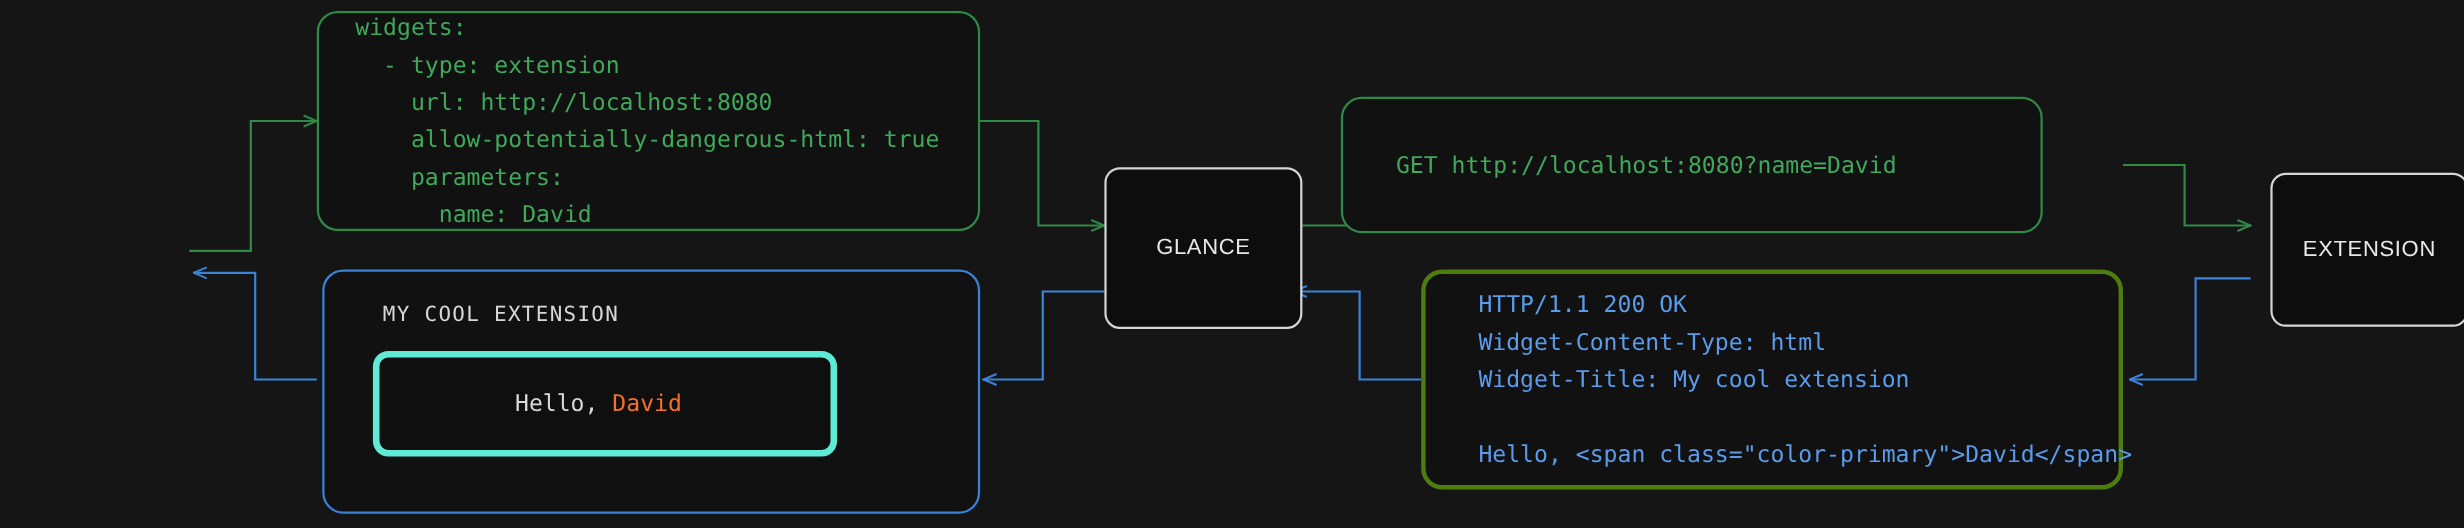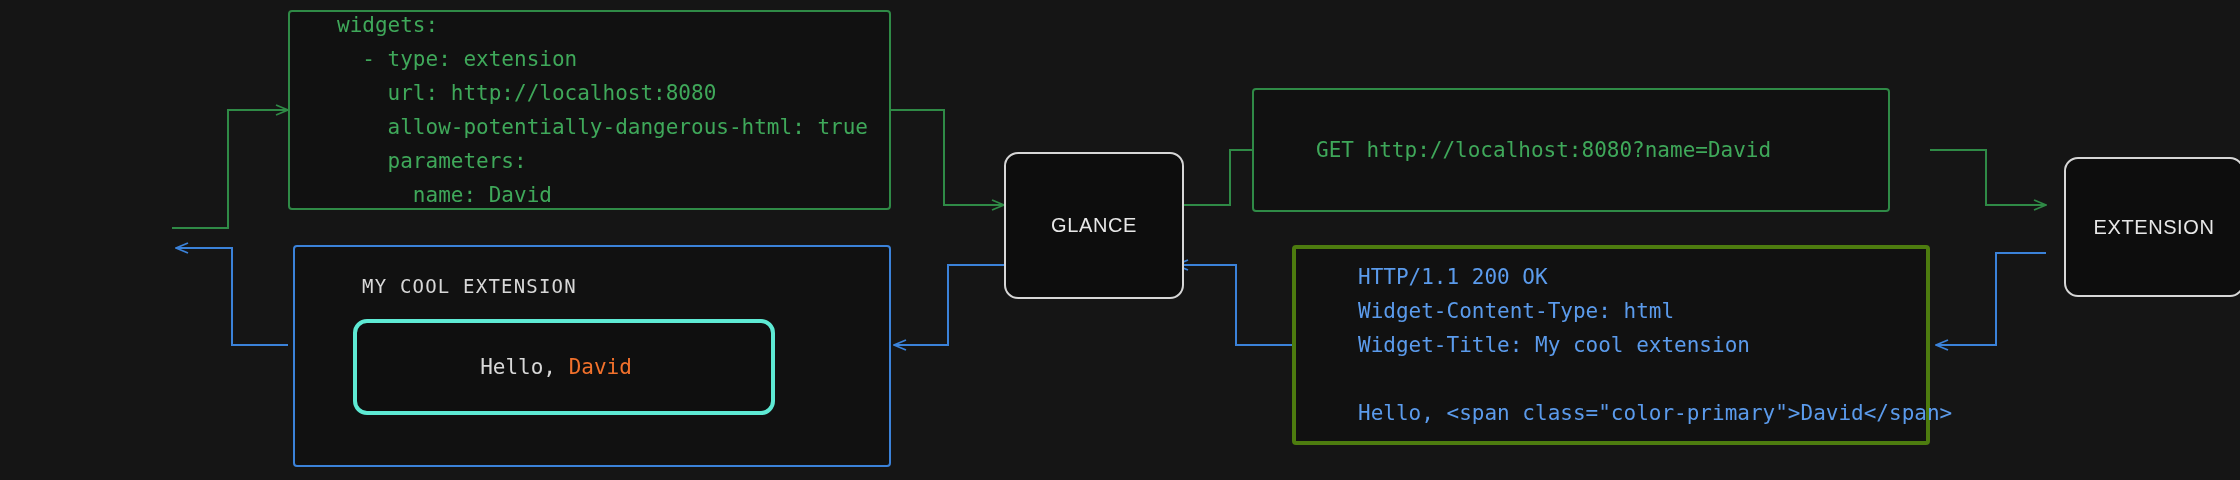--- a/index.html
+++ b/index.html
@@ -40,26 +40,25 @@
   .node-label {
     font-family: "Liberation Sans", sans-serif;
     font-size: 20px;
     color: #e8e8e8;
     letter-spacing: 0.6px;
     white-space: nowrap;
   }
   .panel {
     position: absolute;
     box-sizing: border-box;
-    border-radius: 4px;
+    border-radius: 19px;
     background: #111111;
     display: flex;
     flex-direction: column;
     justify-content: center;
-    padding-left: 14px;
   }
   .panel.green { border: 2px solid #2f8a46; }
   .panel.blue  { border: 4px solid #4d7c0f; }
   .panel.grey  { border: 2px solid #3b82d9; }
 
   .code {
     font-family: "DejaVu Sans Mono", monospace;
     font-size: 21px;
     line-height: 34px;
     white-space: pre;
@@ -70,21 +69,21 @@
 
   .widget-title {
     font-family: "DejaVu Sans Mono", monospace;
     font-size: 19px;
     color: #d8d8d8;
     letter-spacing: 1.2px;
     white-space: pre;
   }
   .widget-inner {
     box-sizing: border-box;
-    border: 4px solid #5eead4;
+    border: 6px solid #5eead4;
     border-radius: 14px;
     background: #0f0f0f;
     display: flex;
     align-items: center;
   }
   .widget-body {
     font-family: "DejaVu Sans Mono", monospace;
     font-size: 21px;
     color: #d8d8d8;
     white-space: pre;
@@ -147,21 +146,21 @@
     url: http://localhost:8080
     allow-potentially-dangerous-html: true
     parameters:
       name: David</pre>
   </div>
 
   <div class="node" style="left:1004px; top:152px; width:180px; height:147px;">
     <span class="node-label">GLANCE</span>
   </div>
 
-  <div class="panel green" style="left:1252px; top:88px; width:638px; height:124px;">
+  <div class="panel green" style="left:1219px; top:88px; width:638px; height:124px;">
     <pre class="code green" style="padding-left:48px;">GET http://localhost:8080?name=David</pre>
   </div>
 
   <div class="node" style="left:2046px; top:157px; width:180px; height:140px;margin-left:18px;">
     <span class="node-label">EXTENSION</span>
   </div>
 
   <div class="panel blue" style="left:1292px; top:245px; width:638px; height:200px; justify-content:center;">
     <div style="padding-left:48px;">
       <div class="code blue">HTTP/1.1 200 OK</div>

